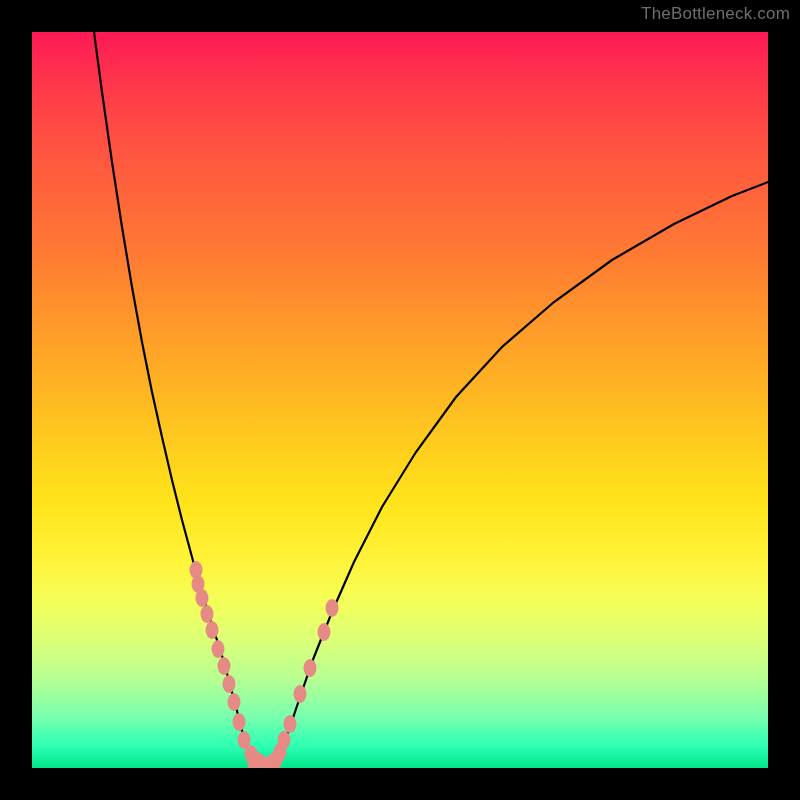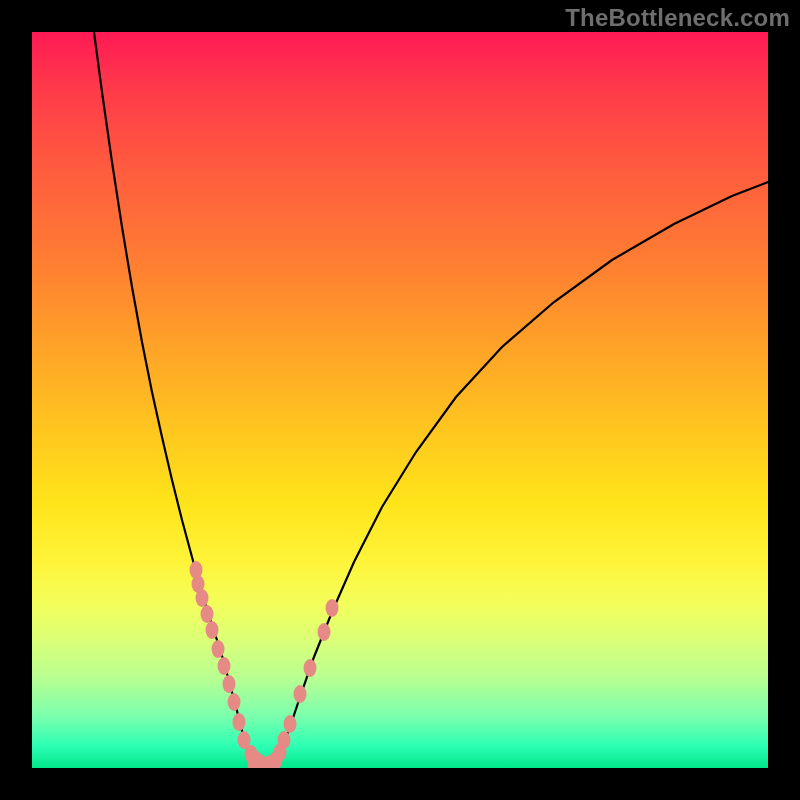--- a/index.html
+++ b/index.html
@@ -57,22 +57,22 @@
     left: 0;
     top: 0;
     width: 100%;
     height: 100%;
   }
   .watermark {
     position: absolute;
     top: 4px;
     right: 10px;
     color: #6e6e6e;
-    font-size: 24px;
-    font-weight: 700;
+    font-size: 17px;
+    font-weight: 400;
     letter-spacing: 0.2px;
   }
 </style>
 </head>
 <body>
 
 <div class="frame">
   <div class="plot">
     <div class="gradient"></div>
     <svg class="curves" viewBox="0 0 736 736" preserveAspectRatio="none">

